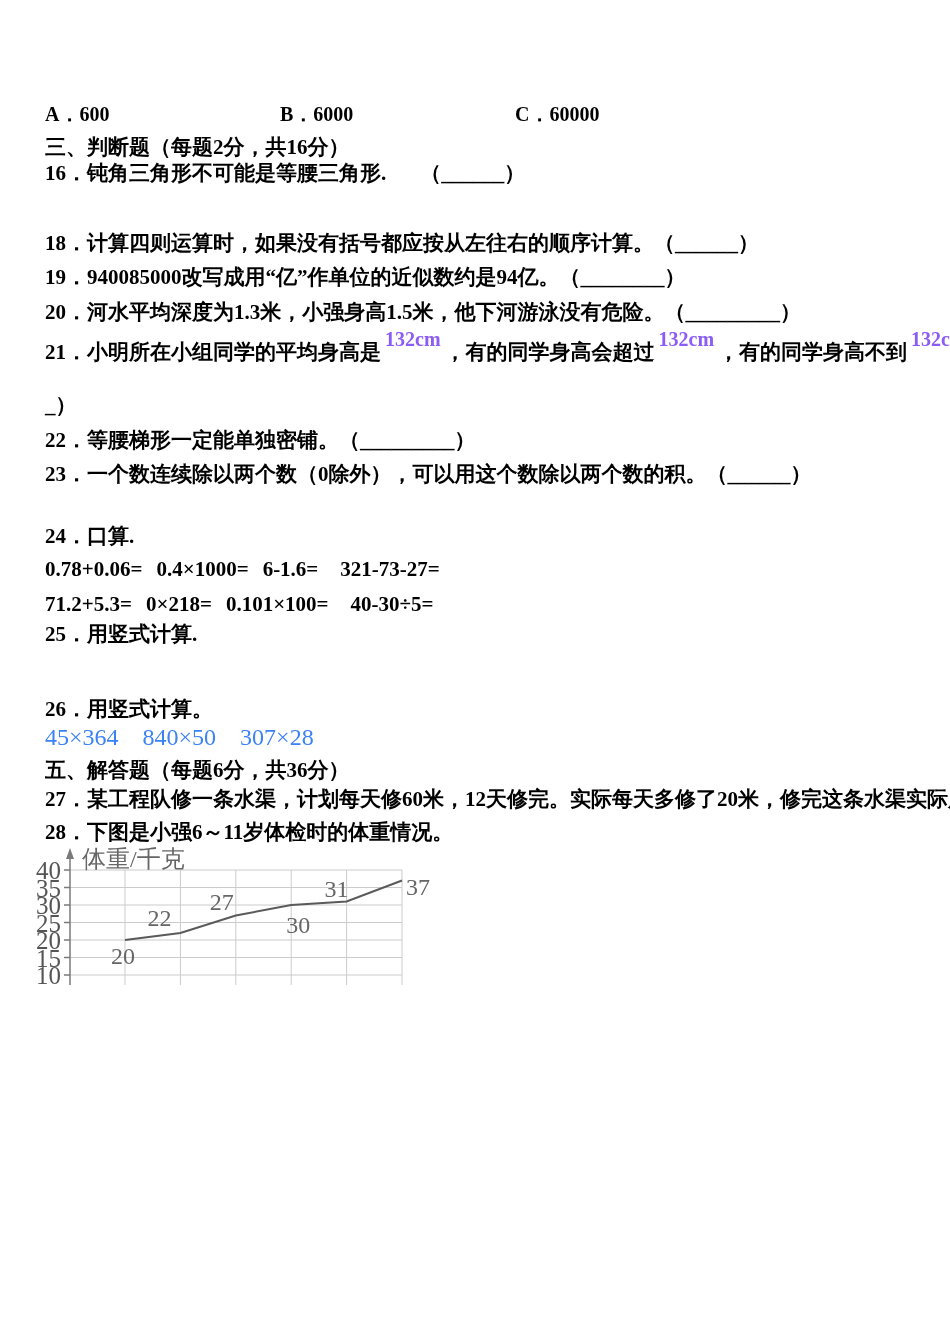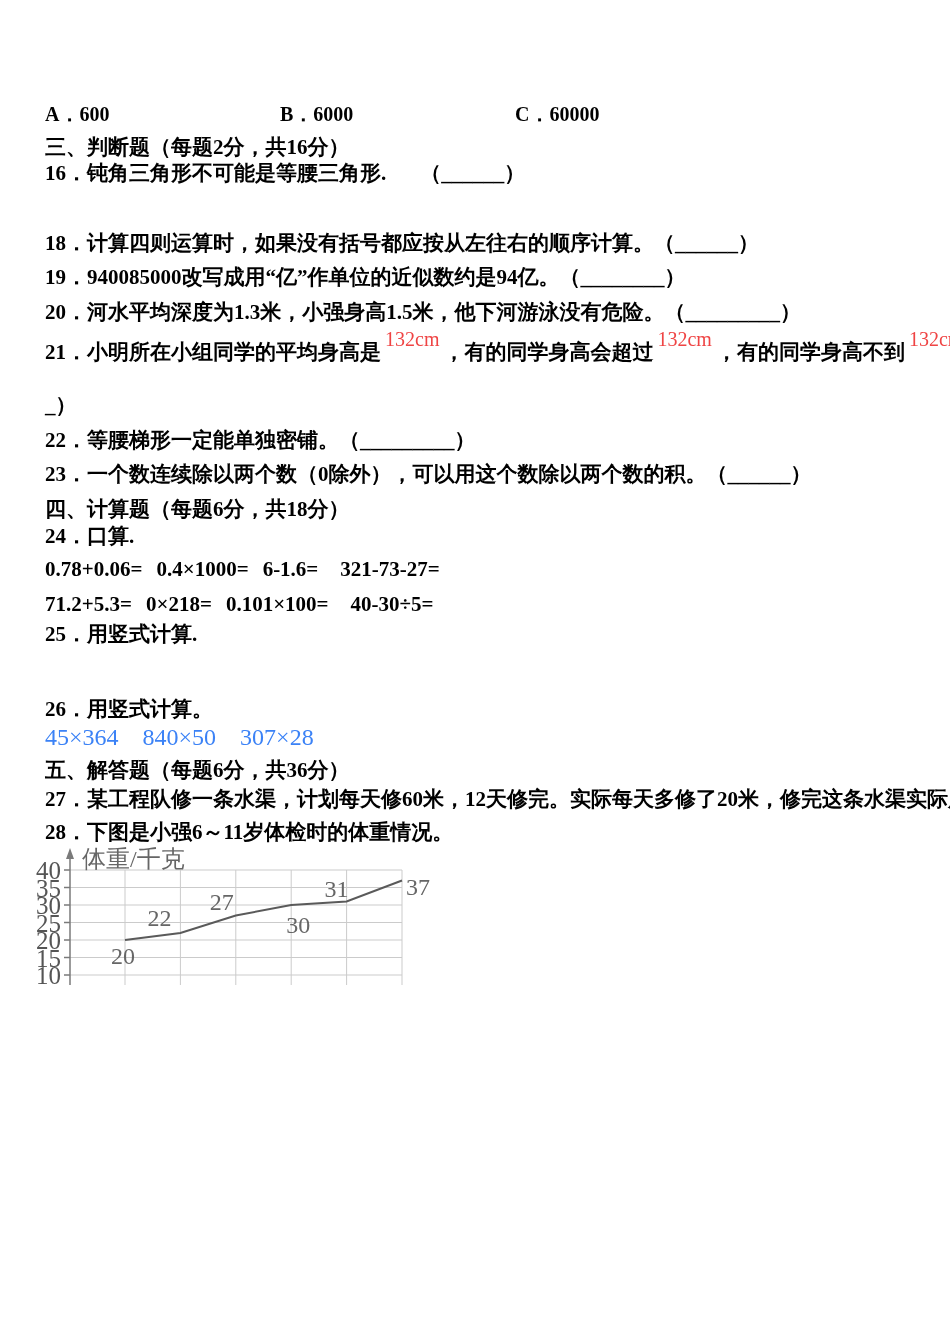--- a/index.html
+++ b/index.html
@@ -1,21 +1,21 @@
 <!DOCTYPE html>
 <html><head>
 <meta charset="utf-8">
 <style>
   html,body{margin:0;padding:0;background:#fff;}
   .page{position:relative;width:950px;height:985px;background:#ffffff;overflow:hidden;
         font-family:"Liberation Serif","DejaVu Serif",serif;color:#000;}
   .line{position:absolute;left:45px;font-size:21px;font-weight:700;white-space:nowrap;line-height:26px;}
   .opt{position:absolute;top:101px;font-size:20px;font-weight:700;}
   .blank-gap{margin-left:34px;}
-  .sup{position:relative;top:-13px;color:#ef4444;font-weight:400;font-size:20px;margin:0 4px;}
+  .sup{position:relative;top:-13px;color:#8b5cf6;font-weight:700;font-size:20px;margin:0 4px;}
   .calc-row span{margin-right:14px;}
   .calc-row span:nth-child(3){margin-right:22px;margin-top:8px;}
   .wide-row span{margin-right:18px;}
   .gray-row span{color:#3b82f6;font-weight:400;font-size:24px;margin-right:24px;}
   .sub{left:52px;}
   svg text{font-family:"Liberation Serif","DejaVu Serif",serif;}
 </style>
 </head>
 <body>
 
@@ -36,21 +36,20 @@
   <div class="line" style="top:299px">20．河水平均深度为1.3米，小强身高1.5米，他下河游泳没有危险。（_________）</div>
 
   <div class="line" style="top:339px">
     <span>21．小明所在小组同学的平均身高是</span><span class="sup">132cm</span><span>，有的同学身高会超过</span><span class="sup">132cm</span><span>，有的同学身高不到</span><span class="sup">132cm</span>
   </div>
   <div class="line" style="top:392px">_）</div>
 
   <div class="line" style="top:427px">22．等腰梯形一定能单独密铺。（_________）</div>
   <div class="line" style="top:461px">23．一个数连续除以两个数（0除外），可以用这个数除以两个数的积。（______）</div>
 
-  <div class="line" style="top:496px">四、计算题（每题6分，共18分）</div>
   <div class="line" style="top:523px">24．口算.</div>
 
   <div class="line calc-row" style="top:556px">
     <span>0.78+0.06=</span><span>0.4×1000=</span><span>6-1.6=</span><span>321-73-27=</span>
   </div>
   <div class="line calc-row" style="top:591px">
     <span>71.2+5.3=</span><span>0×218=</span><span>0.101×100=</span><span>40-30÷5=</span>
   </div>
 
   <div class="line" style="top:621px">25．用竖式计算.</div>

